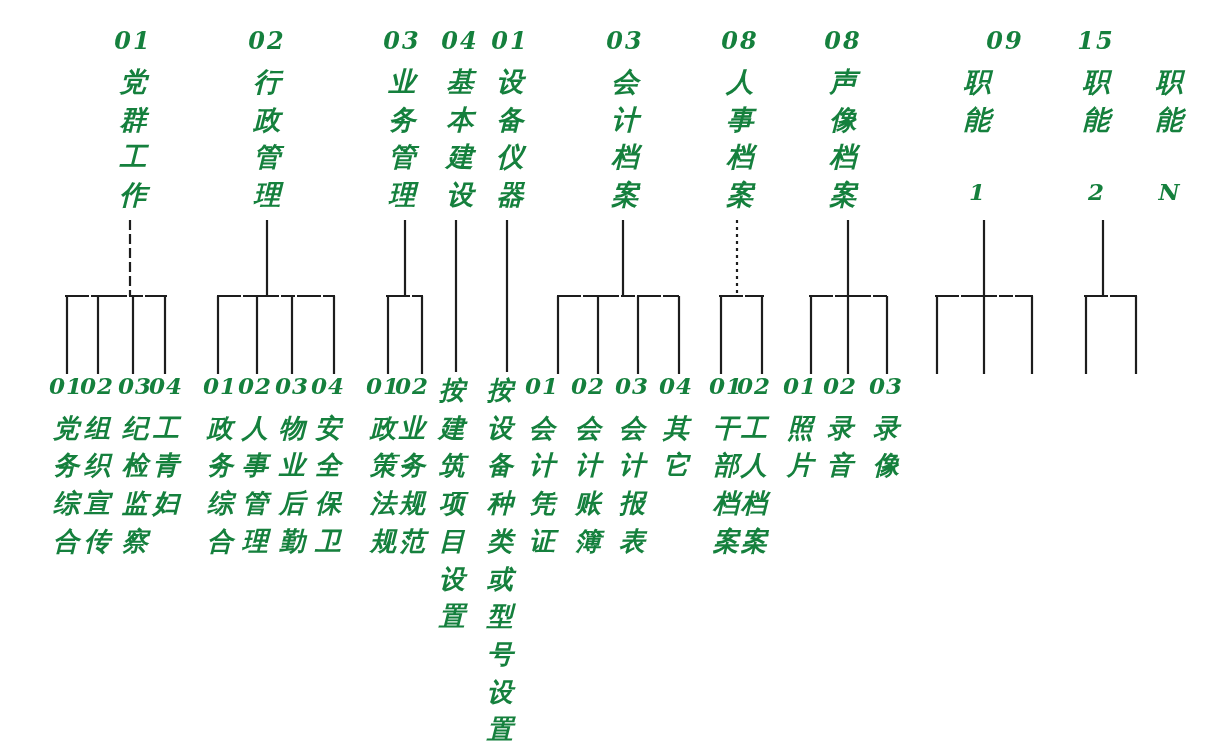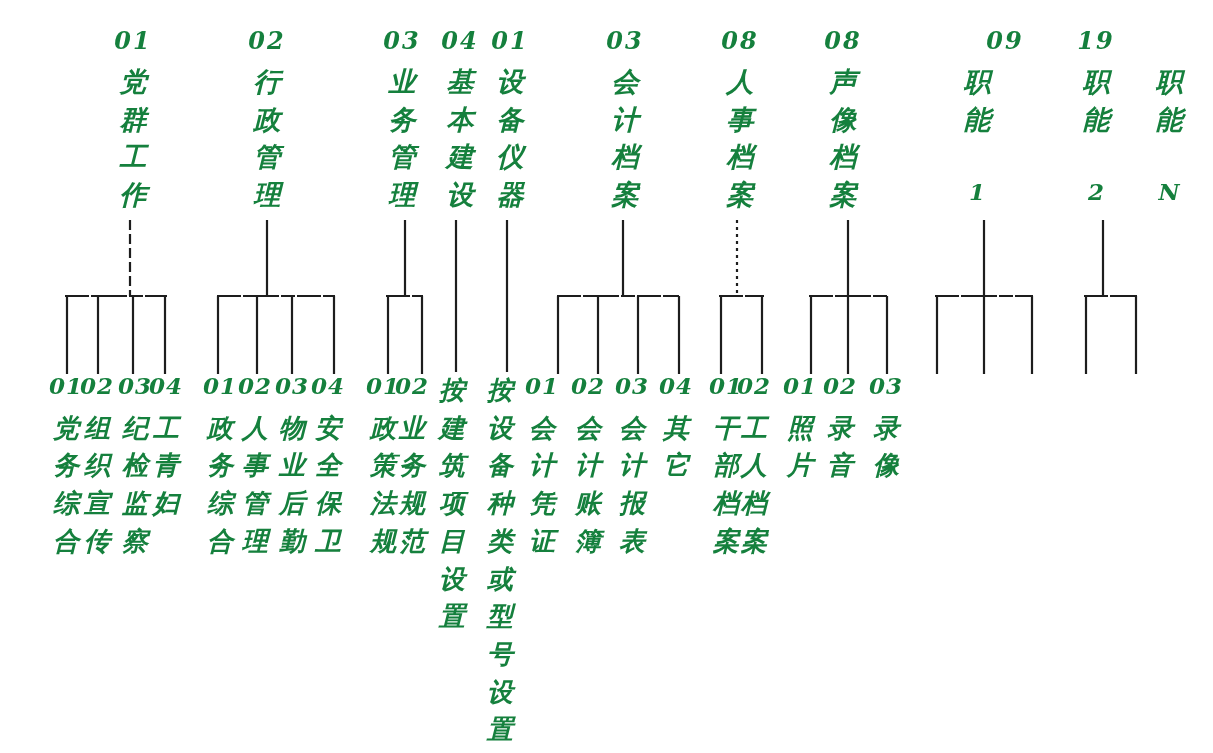--- a/index.html
+++ b/index.html
@@ -297,21 +297,21 @@
       <div class="vcol sub" style="left: 886px; top: 409.7px;">
         <span>录</span>
         <span>像</span>
       </div>
       <div class="top-code" style="left: 977px; top: 26px; margin-left: 28px;">09</div>
       <div class="vcol " style="left: 977px; top: 64px;">
         <span>职</span>
         <span>能</span>
       </div>
       <div class="suffix" style="left: 977px; top: 178px;">1</div>
-      <div class="top-code" style="left: 1096px; top: 26px;">19</div>
+      <div class="top-code" style="left: 1096px; top: 26px;">15</div>
       <div class="vcol " style="left: 1096px; top: 64px;">
         <span>职</span>
         <span>能</span>
       </div>
       <div class="suffix" style="left: 1096px; top: 178px;">2</div>
       <div class="vcol " style="left: 1169px; top: 64px;">
         <span>职</span>
         <span>能</span>
       </div>
       <div class="suffix" style="left: 1169px; top: 178px;">N</div>

